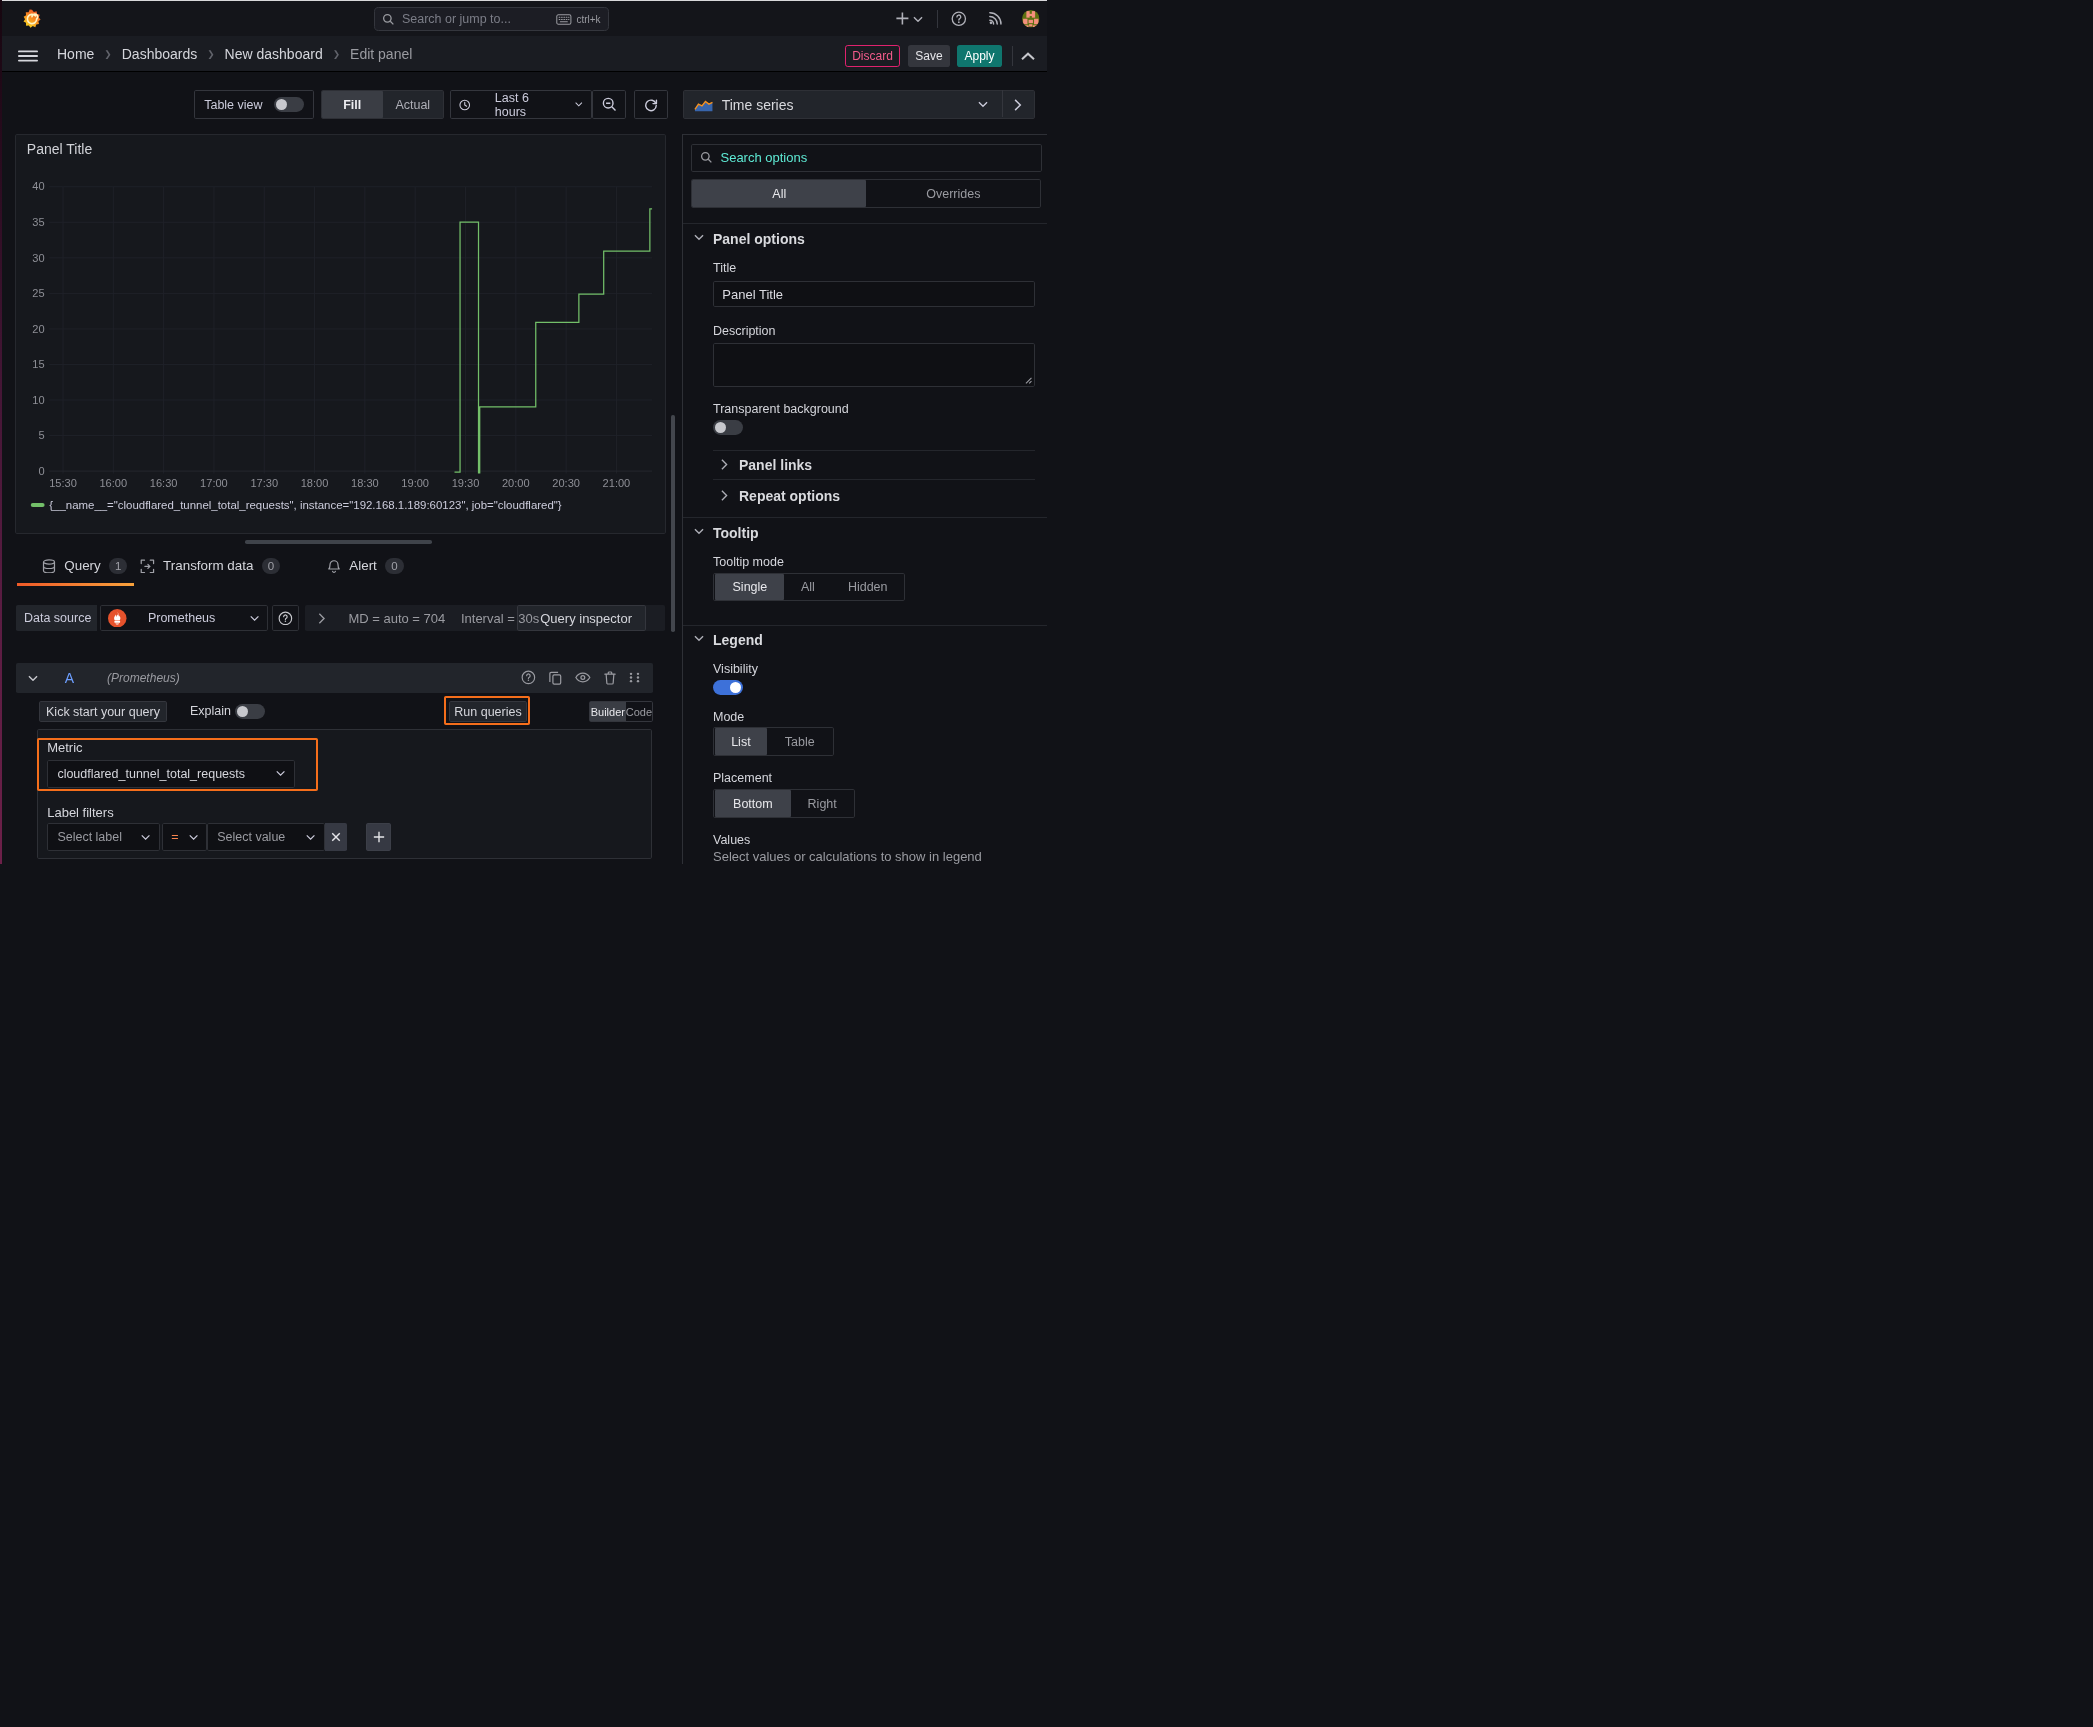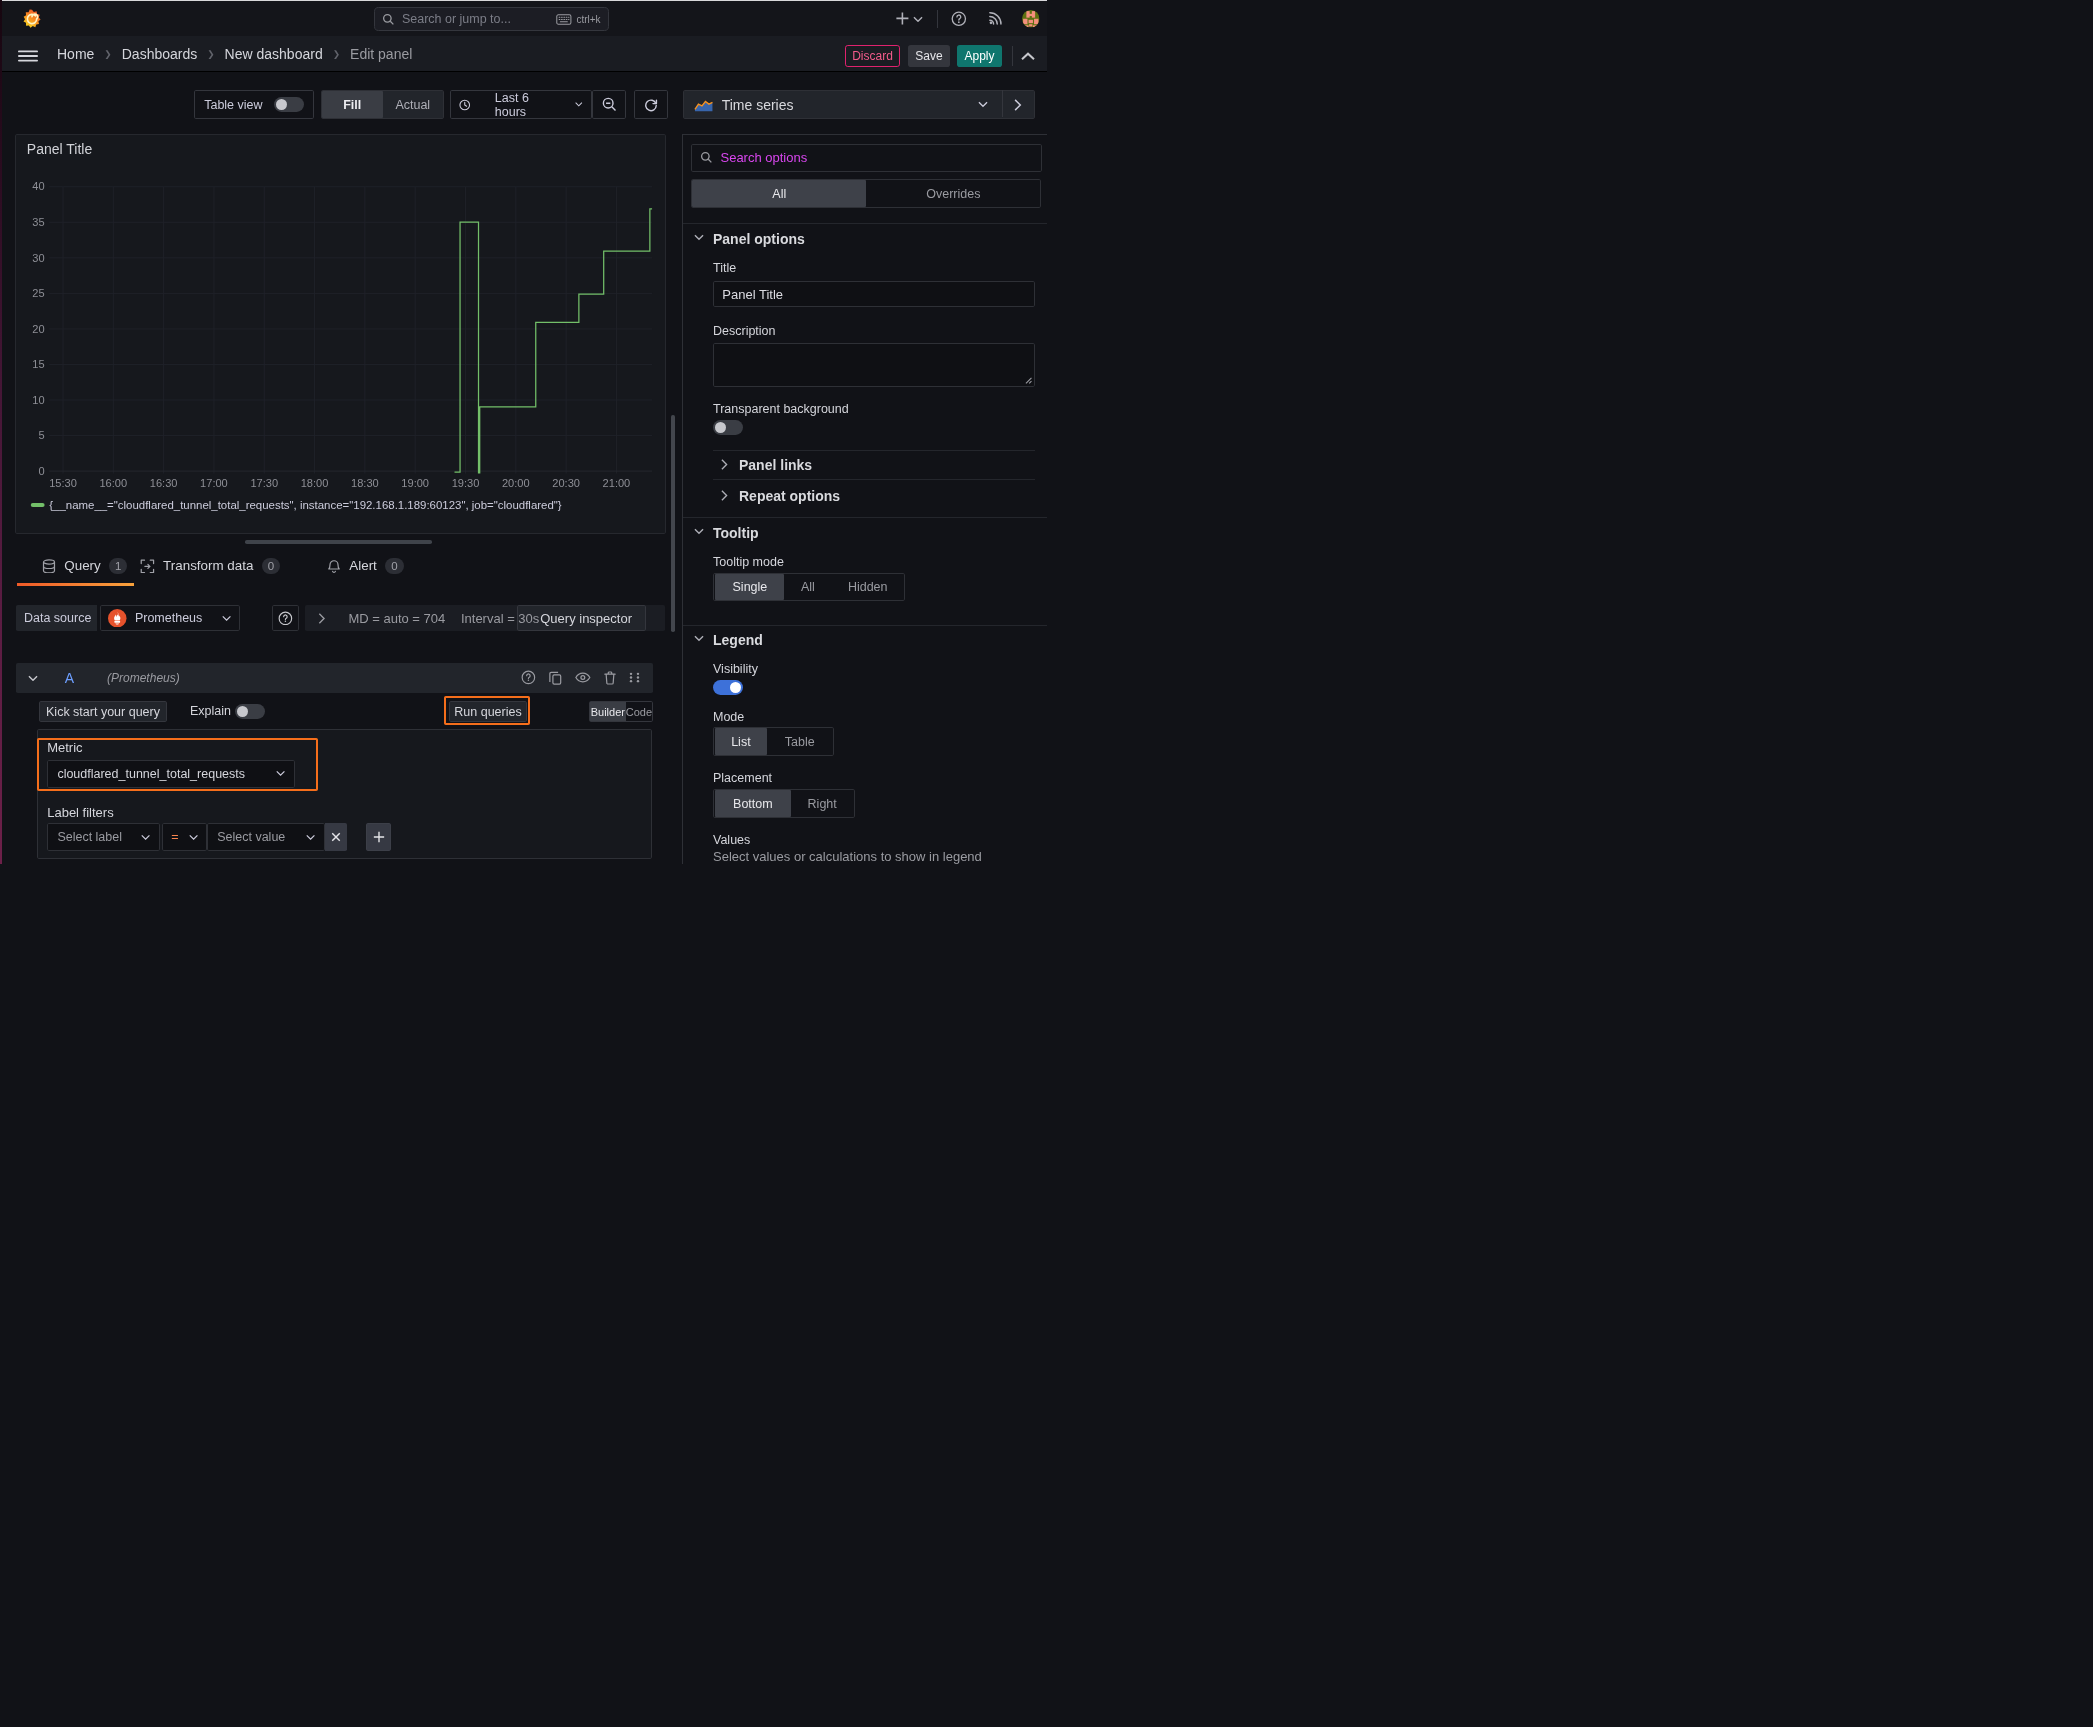--- a/index.html
+++ b/index.html
@@ -72,21 +72,21 @@
 #tabs { position:absolute; left:0; top:554px; width:665px; height:32px; }
 .tab { position:absolute; display:flex; align-items:center; font-size:13.4px; color:#d5d6dc; gap:8.3px;}
 .badge { background:#2c2e35; color:#a0a1a8; border-radius:8.3px; height:16.6px; min-width:9.2px; padding:0 6px;
   display:flex; align-items:center; justify-content:center; font-size:11.5px;}
 #tabline { position:absolute; left:16.6px; top:29px; width:117px; height:2.8px;
   background:linear-gradient(90deg,#f05a28,#f8a23c); }
 
 
 .dsrow { position:absolute; top:605px; height:26px; display:flex; align-items:center; font-size:12.5px;}
 #dslabel { left:15.7px; width:81px; background:#22252b; padding-left:8.3px; color:#ccccdc; border-radius:1.8px 0 0 1.8px;}
-#dssel { left:100px; width:140px; background:#111217; border:0.9px solid #2e3036; border-radius:1.8px; padding:0 7.4px; gap:8px;}
+#dssel { left:100px; width:168px; background:#111217; border:0.9px solid #2e3036; border-radius:1.8px; padding:0 7.4px; gap:21px;}
 #dshelp { left:272px; width:27px; background:#111217; border:0.9px solid #2e3036; border-radius:1.8px; justify-content:center;}
 #dsopts { left:305px; width:360px; background:#1b1d23; border-radius:1.8px; padding-left:13px; gap:0; color:#9a9ba1; font-size:13px;}
 #qinspect { left:517px; width:129px; background:#22252b; border:0.9px solid #34363d; border-radius:1.8px; justify-content:flex-end; padding-right:13px; color:#d5d6dc; font-size:13px;}
 
 
 #qheader { position:absolute; left:15.7px; top:663px; width:637px; height:29.5px; background:#22252b;
   border-radius:1.8px; display:flex; align-items:center; }
 #qactions { position:absolute; left:0px; top:701px; width:665px; height:21px;}
 .qbtn { position:absolute; top:0; height:21px; background:#22252b; border:0.9px solid #34363d; border-radius:1.8px;
   display:flex; align-items:center; justify-content:center; font-size:12.5px; color:#d5d6dc;}
@@ -453,21 +453,21 @@
 
 <div class="anno" style="left:444px;top:696px;width:86px;height:29px"></div>
 <div class="anno" style="left:37px;top:738px;width:281px;height:53px"></div>
 <div id="sidebar">
     <div class="inner">
   <div class="inputbox abs" style="left:7.8px;top:8.8px;width:351px;height:28px;background:transparent;padding:0 8.3px;gap:7.4px;color:#9a9ba1">
     <svg width="13" height="13" viewBox="0 0 16 16" fill="none" stroke="#9a9ba1" stroke-width="1.6">
       <circle cx="6.6" cy="6.6" r="4.6"></circle>
           <path d="M10.2 10.2 L14 14"></path>
     </svg>
-    <span style="font-size:13px;color:#d946ef">Search options</span>
+    <span style="font-size:13px;color:#5eead4">Search options</span>
   </div>
   <div class="radio" style="left:8.3px;top:44px;width:350px;height:29px">
     <span class="seg sel" style="width:174px">All</span>
     <span class="seg" style="flex:1">Overrides</span>
   </div>
   <div class="divfull" style="top:88px"></div>
 
   <svg class="sb-chev abs" style="top:99px" width="10" height="6.5" viewBox="0 0 12 8" fill="none" stroke="#aeafb7" stroke-width="1.7">
         <path d="M1 1.5l5 5 5-5"></path>
       </svg>

